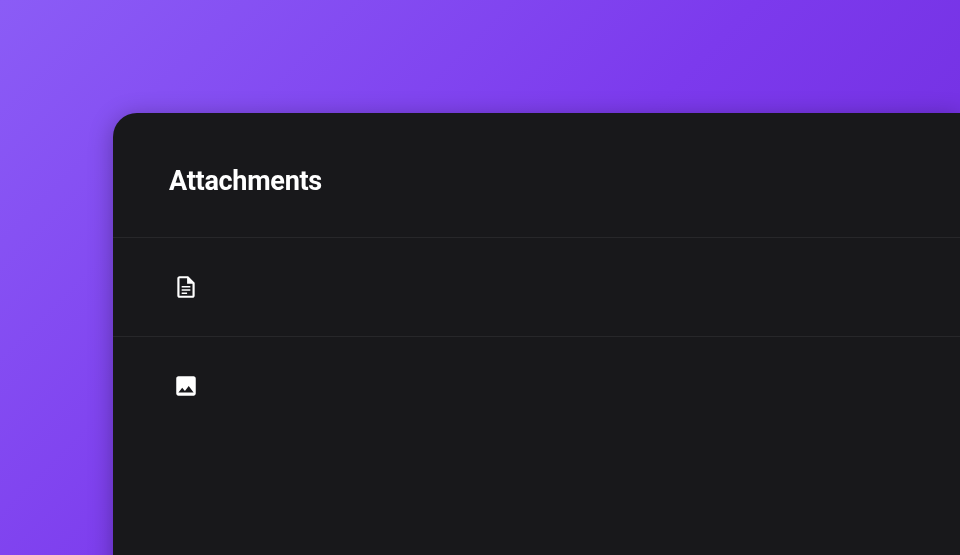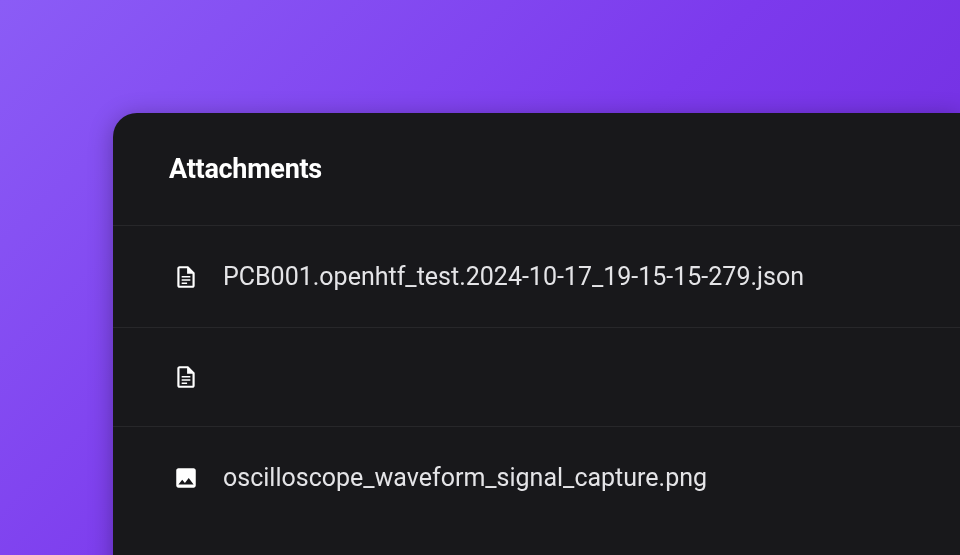--- a/index.html
+++ b/index.html
@@ -30,20 +30,21 @@
     
     .panel-header {
       padding: 40px 48px 40px 56px;
     }
     
     .panel-title {
       color: #ffffff;
       font-size: 27px;
       font-weight: 700;
       letter-spacing: -0.01em;
+      margin-top: 12px;
     }
     
     .attachment-list {
       list-style: none;
     }
     
     .attachment-item {
       display: flex;
       align-items: center;
       gap: 24px;
@@ -83,31 +84,22 @@
   <div class="panel-header">
     <h2 class="panel-title">Attachments</h2>
   </div>
   <ul class="attachment-list">
     <li class="attachment-item">
       <span class="attachment-icon">
         <svg viewBox="0 0 24 24" fill="currentColor">
           <path d="M14 2H6c-1.1 0-2 .9-2 2v16c0 1.1.9 2 2 2h12c1.1 0 2-.9 2-2V8l-6-6zM6 20V4h7v5h5v11H6zm2-6h8v1.5H8V14zm0-3h8v1.5H8V11zm0 6h5v1.5H8V17z"></path>
         </svg>
       </span>
-      <span class="attachment-name">PCB001.openhtf_test.2024-10-17_19-15-15-279.json</span>
-    </li>
-    <li class="attachment-item">
-      <span class="attachment-icon">
-        <svg viewBox="0 0 24 24" fill="currentColor">
-          <path d="M14 2H6c-1.1 0-2 .9-2 2v16c0 1.1.9 2 2 2h12c1.1 0 2-.9 2-2V8l-6-6zM6 20V4h7v5h5v11H6zm2-6h8v1.5H8V14zm0-3h8v1.5H8V11zm0 6h5v1.5H8V17z"></path>
-        </svg>
-      </span>
     </li>
     <li class="attachment-item">
       <span class="attachment-icon">
         <svg viewBox="0 0 24 24" fill="currentColor">
           <path d="M21 19V5c0-1.1-.9-2-2-2H5c-1.1 0-2 .9-2 2v14c0 1.1.9 2 2 2h14c1.1 0 2-.9 2-2zM8.5 13.5l2.5 3.01L14.5 12l4.5 6H5l3.5-4.5z"></path>
         </svg>
       </span>
-      <span class="attachment-name">oscilloscope_waveform_signal_capture.png</span>
     </li>
   </ul>
 </div>
 
 </body></html>

